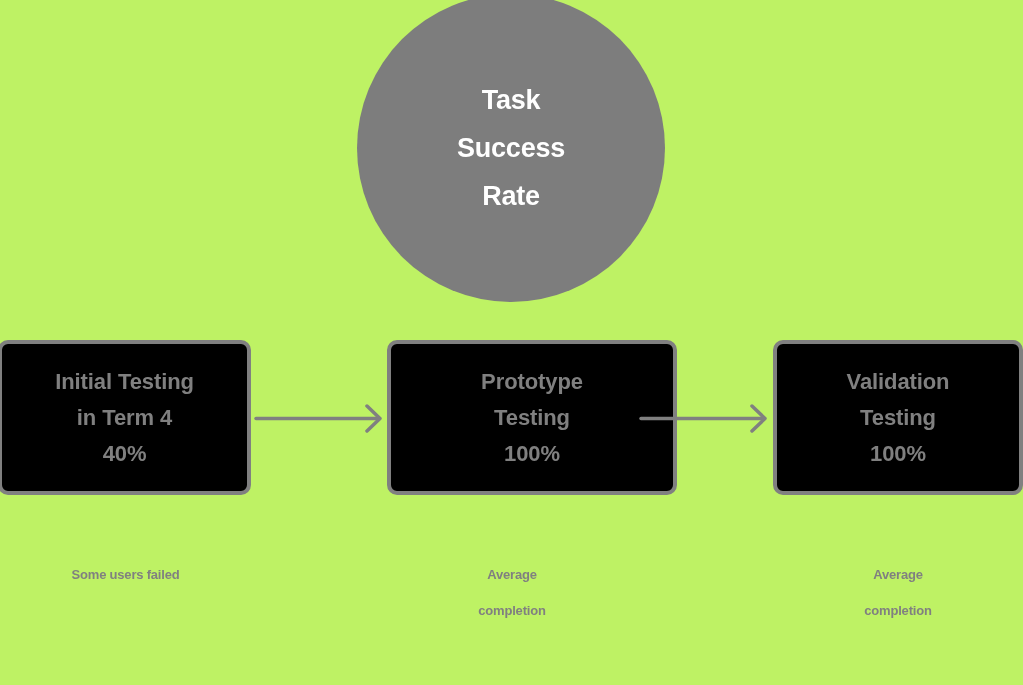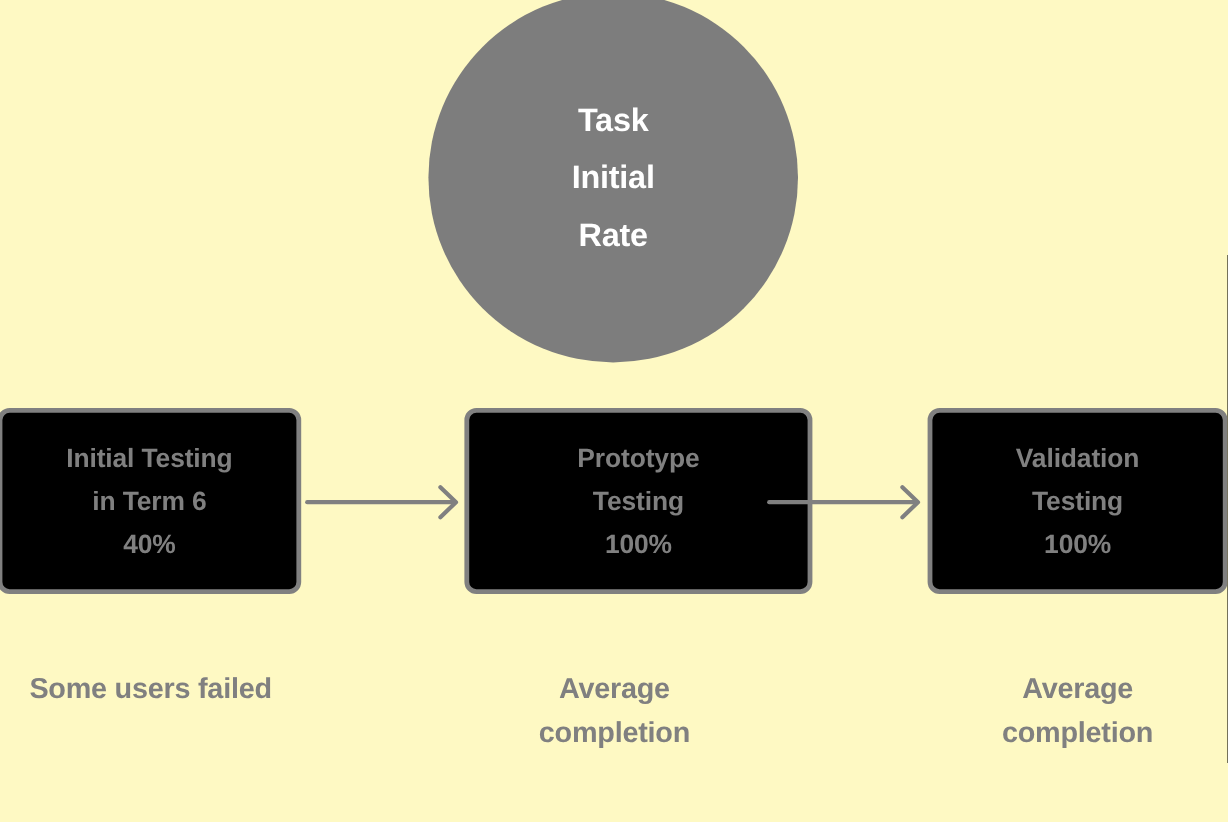--- a/index.html
+++ b/index.html
@@ -4,21 +4,21 @@
 <style>
   html, body {
     margin: 0;
     padding: 0;
     background: #000000;
   }
   #canvas {
     position: relative;
     width: 1023px;
     height: 685px;
-    background: #fef9c3;
+    background: #bef264;
     overflow: hidden;
     font-family: "Liberation Sans", sans-serif;
   }
 
   
   .metric-circle {
     position: absolute;
     left: 357px;
     top: -6px;
     width: 308px;
@@ -78,44 +78,44 @@
   .flow-arrow.a2 { left: 639px; }
 
   
   .caption {
     position: absolute;
     top: 557px;
     text-align: center;
   }
   .caption .capline {
     color: #808080;
-    font-size: 24px;
+    font-size: 13px;
     font-weight: bold;
     line-height: 36px;
     white-space: nowrap;
     letter-spacing: -0.2px;
   }
   .caption.c1 { left: 0px;   width: 251px; }
   .caption.c2 { left: 387px; width: 250px; }
   .caption.c3 { left: 773px; width: 250px; }
 </style>
 </head>
 <body>
 
 <div id="canvas">
 
   <div class="metric-circle">
     <div class="cline">Task</div>
-    <div class="cline">Initial</div>
+    <div class="cline">Success</div>
     <div class="cline">Rate</div>
   </div>
 
   <div class="stage-box s1">
     <div class="bline">Initial Testing</div>
-    <div class="bline">in Term 6</div>
+    <div class="bline">in Term 4</div>
     <div class="bline">40%</div>
   </div>
 
   <div class="flow-arrow a1">
     <svg width="130" height="30" viewBox="0 0 130 30">
       <line x1="2" y1="14.5" x2="125" y2="14.5" stroke="#808080" stroke-width="3.5" stroke-linecap="round"></line>
       <polyline points="113,2 126,14.5 113,27" fill="none" stroke="#808080" stroke-width="3.5" stroke-linecap="round" stroke-linejoin="round"></polyline>
     </svg>
   </div>
 

